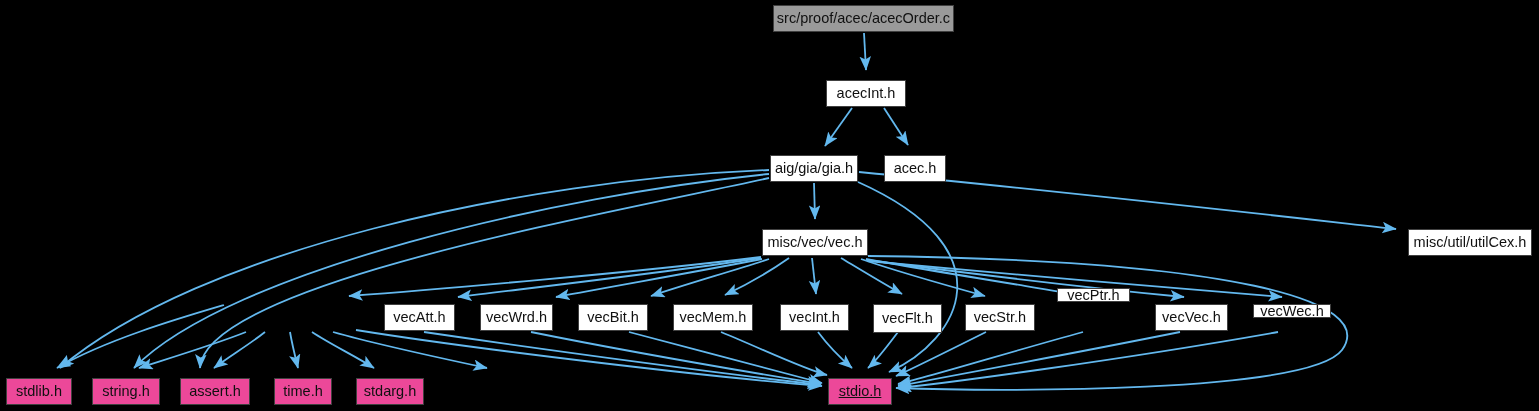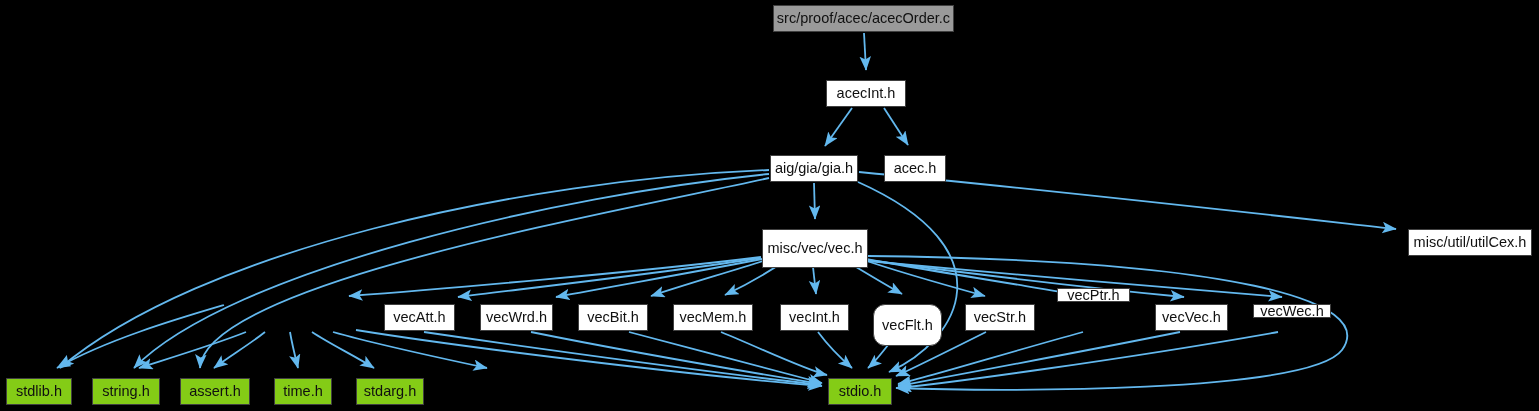--- a/index.html
+++ b/index.html
@@ -3,21 +3,21 @@
 <meta charset="utf-8">
 <style>
   html,body{margin:0;padding:0;background:#000;}
   #graph{position:relative;width:1539px;height:411px;background:#000;
          font-family:"Liberation Sans", sans-serif;overflow:hidden;padding-left:48px;}
   #edges{position:absolute;left:0;top:0;width:1539px;height:411px;}
   .node{position:absolute;box-sizing:border-box;display:flex;align-items:center;
         justify-content:center;border:1px solid #404040;color:#101010;
         font-size:14.5px;line-height:1;white-space:nowrap;letter-spacing:0px;}
   .n-white{background:#ffffff;}
-  .n-grey{background:#84cc16;text-align:right;}
+  .n-grey{background:#ec4899;text-align:right;}
   .n-root{background:#9a9a9a;}
 </style>
 </head>
 <body>
 
 <div id="graph">
 
   <svg id="edges" viewBox="0 0 1539 411" xmlns="http://www.w3.org/2000/svg">
     <defs>
       <marker id="ah" markerWidth="9" markerHeight="9" refX="7.6" refY="3.2" orient="auto" markerUnits="strokeWidth">
@@ -84,39 +84,39 @@
     </div>
   <div class="node n-white" style="left:770px;top:155px;width:88px;height:27px;justify-content:center;">
       <span>aig/gia/gia.h</span>
     </div>
   <div class="node n-white" style="left:884px;top:155px;width:62px;height:27px;">
       <span>acec.h</span>
     </div>
   <div class="node n-white" style="left:1408px;top:229px;width:124px;height:27px;">
       <span>misc/util/utilCex.h</span>
     </div>
-  <div class="node n-white" style="left:762px;top:229px;width:106px;height:39px;">
+  <div class="node n-white" style="left:762px;top:229px;width:106px;height:27px;">
       <span>misc/vec/vec.h</span>
     </div>
   <div class="node n-white" style="left:384px;top:304px;width:71px;height:27px;">
       <span>vecAtt.h</span>
     </div>
   <div class="node n-white" style="left:480px;top:304px;width:73px;height:27px;">
       <span>vecWrd.h</span>
     </div>
   <div class="node n-white" style="left:578px;top:304px;width:70px;height:27px;">
       <span>vecBit.h</span>
     </div>
   <div class="node n-white" style="left:673px;top:304px;width:80px;height:27px;">
       <span>vecMem.h</span>
     </div>
   <div class="node n-white" style="left:780px;top:304px;width:69px;height:27px;">
       <span>vecInt.h</span>
     </div>
-  <div class="node n-white" style="left:873px;top:304px;width:69px;height:42px;border-radius:12px;">
+  <div class="node n-white" style="left:873px;top:304px;width:69px;height:29px;">
       <span>vecFlt.h</span>
     </div>
   <div class="node n-white" style="left:965px;top:304px;width:70px;height:27px;">
       <span>vecStr.h</span>
     </div>
   <div class="node n-white" style="left:1057px;top:288px;width:73px;height:14px;">
       <span>vecPtr.h</span>
     </div>
   <div class="node n-white" style="left:1155px;top:304px;width:73px;height:27px;">
       <span>vecVec.h</span>
@@ -132,17 +132,17 @@
     </div>
   <div class="node n-grey" style="left:180px;top:378px;width:70px;height:27px;">
       <span>assert.h</span>
     </div>
   <div class="node n-grey" style="left:274px;top:378px;width:58px;height:27px;">
       <span>time.h</span>
     </div>
   <div class="node n-grey" style="left:356px;top:378px;width:68px;height:27px;">
       <span>stdarg.h</span>
     </div>
-  <div class="node n-grey" style="left:828px;top:378px;width:64px;height:27px;">
+  <div class="node n-grey" style="left:828px;top:378px;width:64px;height:27px;text-decoration:underline;">
       <span>stdio.h</span>
     </div>
 
 </div>
 
 </body></html>

